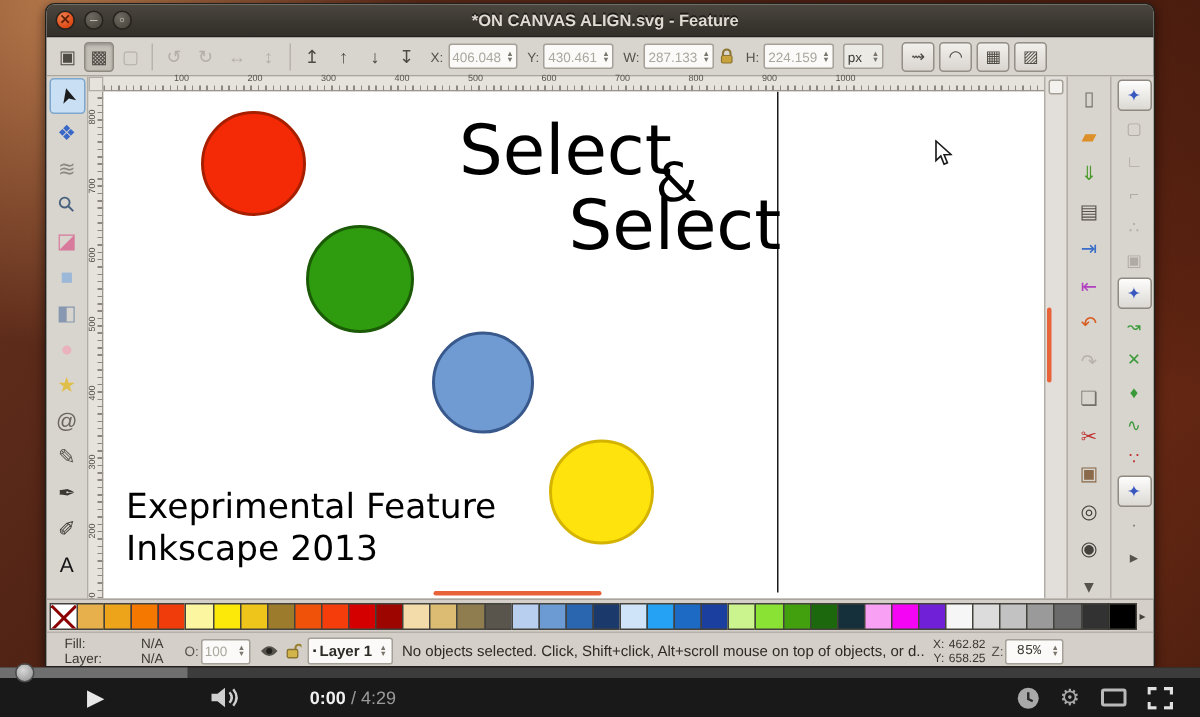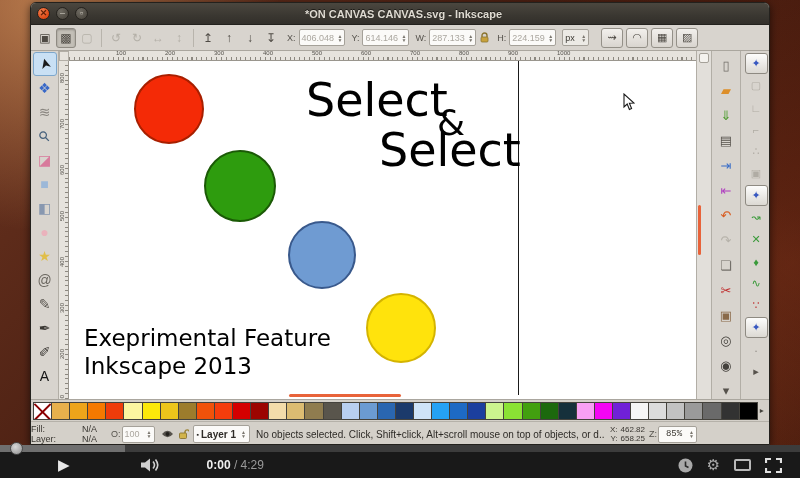--- a/index.html
+++ b/index.html
@@ -82,21 +82,21 @@
     border-top:1px solid #aaa69e;display:flex;align-items:center;padding:1px 2px 1px 2px;}
   .swatch{flex:1;height:18px;border:1px solid #44423c;margin-right:-1px;}
   .swatch.none{background:#fff;position:relative;overflow:hidden;}
   .swatch.none::before,.swatch.none::after{content:"";position:absolute;left:-3px;right:-3px;top:50%;
     height:2px;background:#8b0000;}
   .swatch.none::before{transform:rotate(45deg);} .swatch.none::after{transform:rotate(-45deg);}
   #palarrow{width:10px;text-align:center;font-size:8px;color:#44423c;flex:none;}
   
   #statusbar{position:absolute;left:0;top:418px;width:100%;height:25px;background:#d4d0c9;
     border-top:1px solid #b5b1a9;display:flex;align-items:center;font-size:9px;color:#3a3732;}
-  .fs-col{display:flex;flex-direction:column;line-height:10px;margin-left:0;}
+  .fs-col{display:flex;flex-direction:column;line-height:10px;margin-left:12px;}
   .layerbox{display:flex;align-items:center;background:#fbfaf8;border:1px solid #a5a199;border-radius:2px;
     height:18px;padding:0 3px;margin-left:4px;font-size:10px;color:#2e2b27;font-weight:bold;}
   #statusmsg{width:352px;margin-left:6px;white-space:nowrap;overflow:hidden;font-size:10px;color:#2e2b27;}
   .coords{display:flex;flex-direction:column;line-height:9px;font-size:8px;margin-left:2px;color:#3a3732;}
   .coords div{display:flex;gap:3px;justify-content:flex-end;}
   
   #player{position:absolute;left:0;top:445px;width:100%;height:33px;background:#191919;}
   #ptrack{position:absolute;left:0;top:0;width:100%;height:7px;background:#3c3c3c;}
   #pload{position:absolute;left:0;top:0;height:7px;width:125px;background:#6f6f6f;}
   #pknob{position:absolute;left:10px;top:-3px;width:13px;height:13px;border-radius:50%;
@@ -114,21 +114,21 @@
 <body>
 
 <div id="stage">
 
   <div id="win">
 
     <div id="titlebar">
       <span class="winbtn close">✕</span>
       <span class="winbtn gray">–</span>
       <span class="winbtn gray">▫</span>
-      <span id="title">*ON CANVAS CANVAS.svg - Inkscape</span>
+      <span id="title">*ON CANVAS ALIGN.svg - Feature</span>
     </div>
 
     <div id="toolopts">
       <span id="to-buttons" style="display:flex;align-items:center;gap:1px;">
           <span class="tbtn">
             <span>▣</span>
           </span>
           <span class="tbtn active">
             <span>▩</span>
           </span>
@@ -165,21 +165,21 @@
       <span class="fldlab">X:</span>
       <span class="box">
         <span class="val">406.048</span>
         <span class="spin">
             <span>▲</span>
             <span>▼</span>
           </span>
       </span>
       <span class="fldlab">Y:</span>
       <span class="box">
-        <span class="val">614.146</span>
+        <span class="val">430.461</span>
         <span class="spin">
             <span>▲</span>
             <span>▼</span>
           </span>
       </span>
       <span class="fldlab">W:</span>
       <span class="box">
         <span class="val">287.133</span>
         <span class="spin">
             <span>▲</span>

